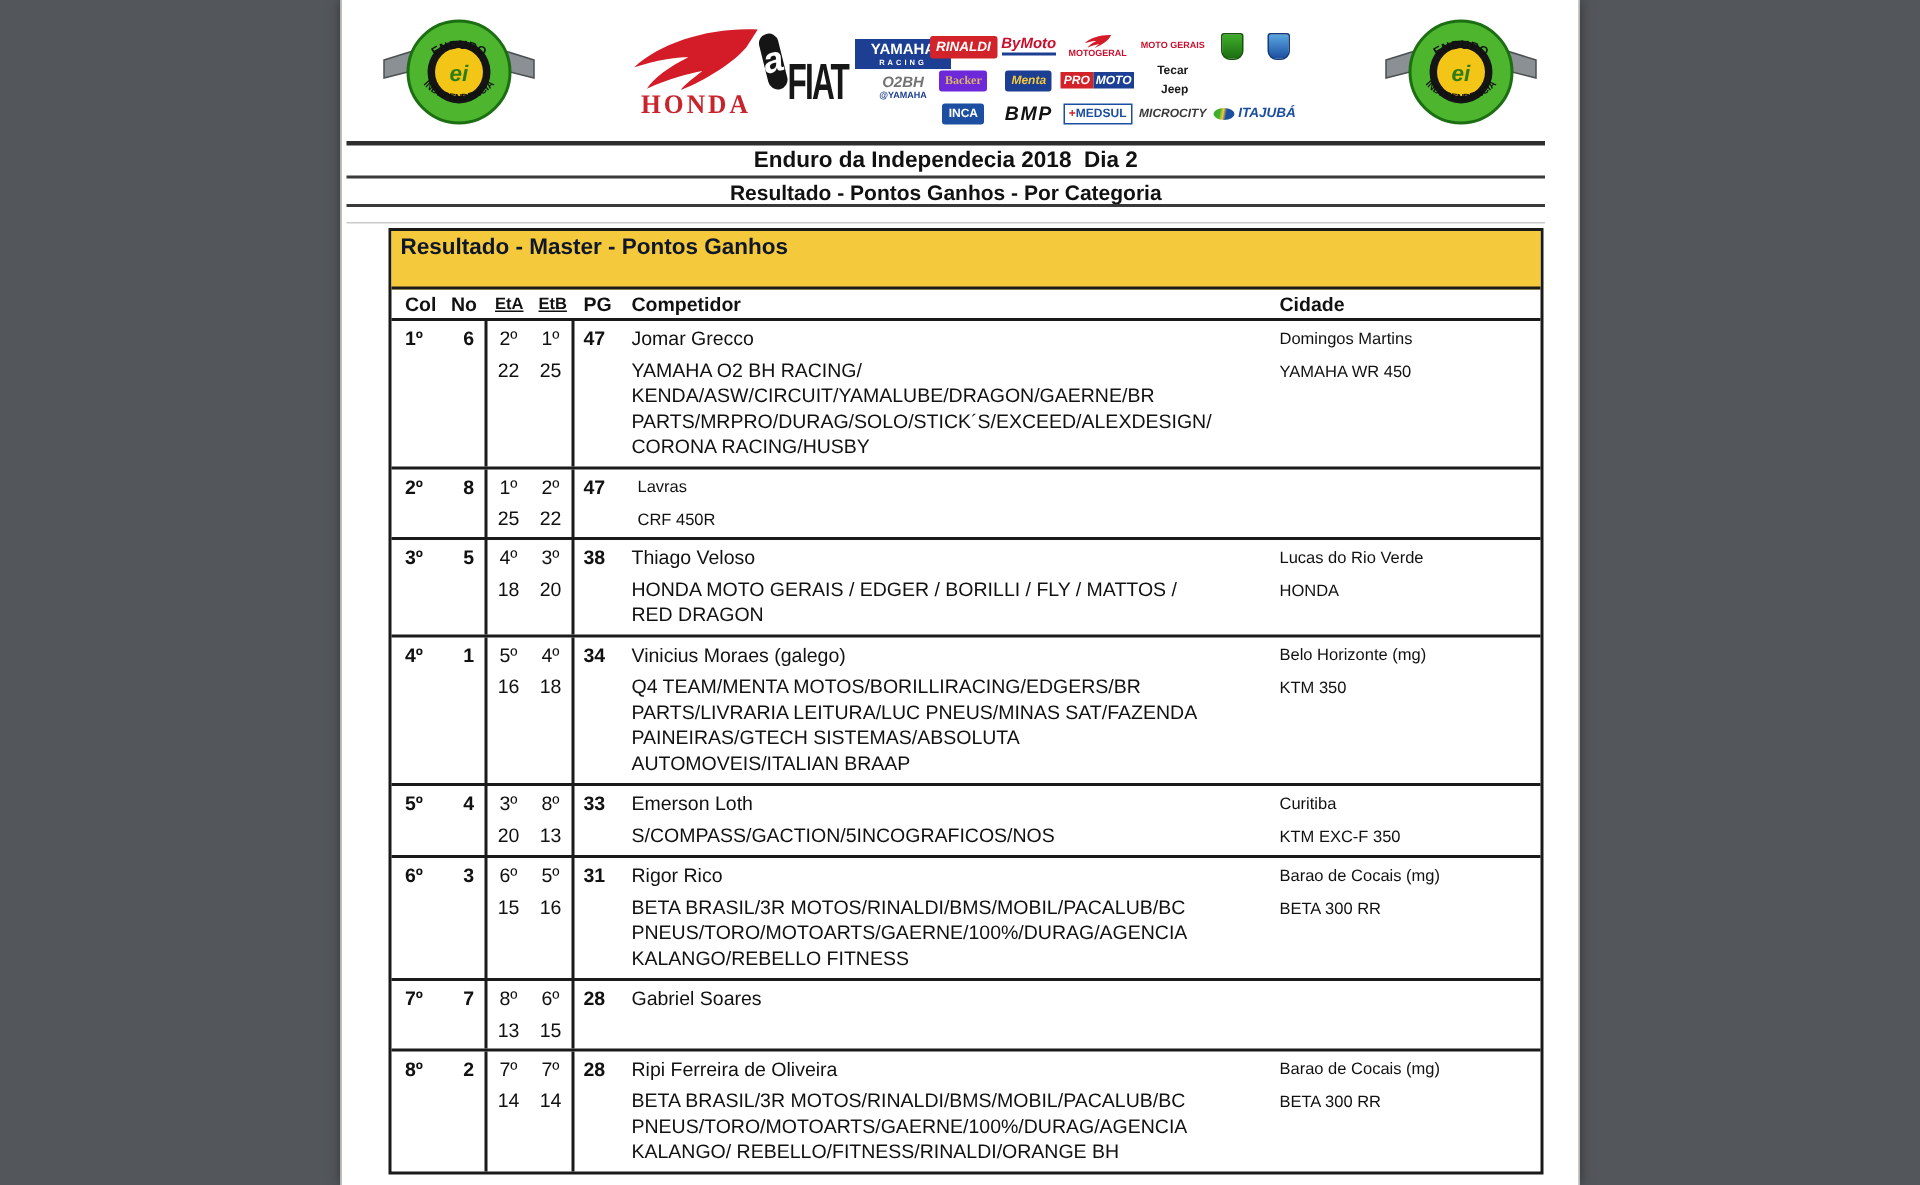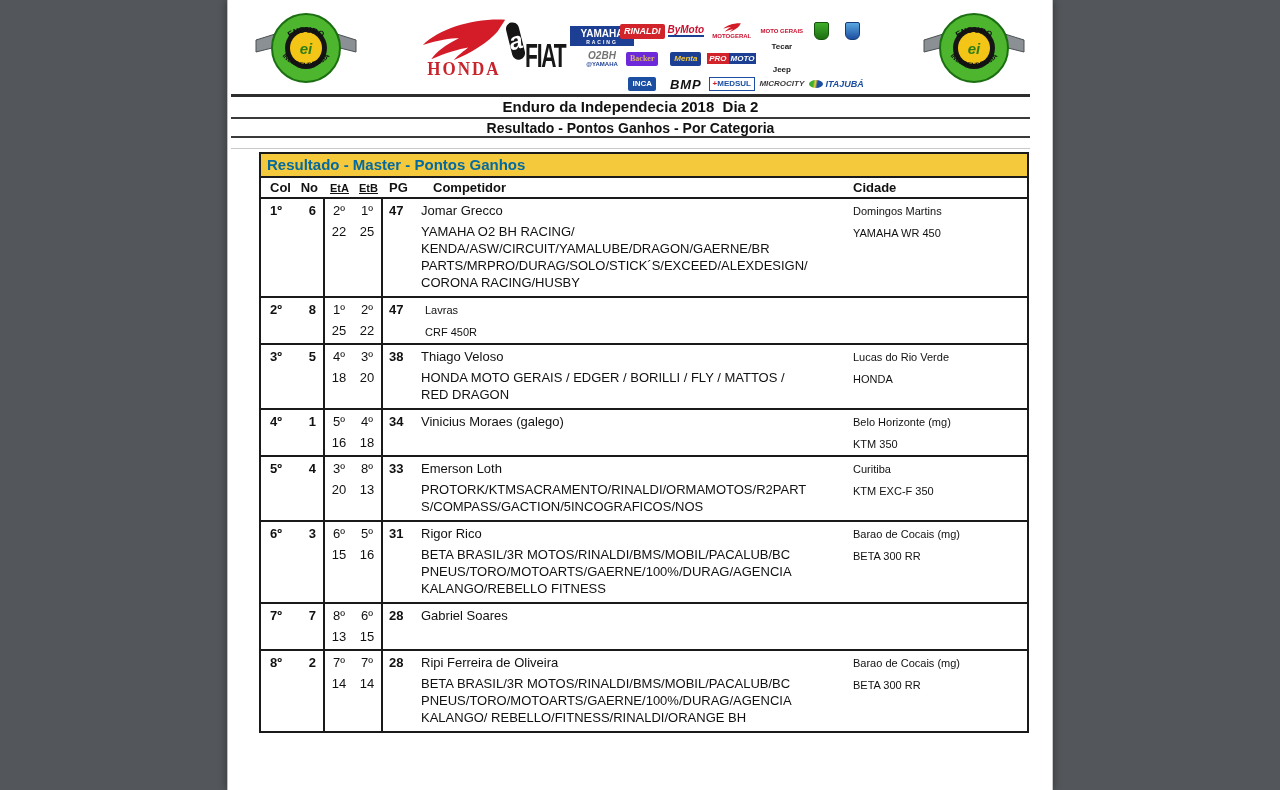--- a/index.html
+++ b/index.html
@@ -42,42 +42,42 @@
   .chip-backer{background:#6d28d9;color:#d9b36a;border-radius:6px;font-family:"Liberation Serif",serif;}
   .chip-inca{background:#1c4fa1;color:#fff;}
   .chip-bymoto{color:#c8102e;font-style:italic;font-size:10px;border-bottom:2px solid #1c3f94;}
   .chip-menta{background:#1c3f94;color:#f5c93c;font-style:italic;}
   .chip-bmp{color:#111;font-style:italic;font-size:13px;letter-spacing:1px;}
   .chip-motogeral{color:#c8102e;display:flex;flex-direction:column;align-items:center;gap:1px;font-size:6px;}
   .chip-promoto span.pro{background:#d2232a;color:#fff;padding:1px 2px;font-style:italic;}
   .chip-promoto span.moto{background:#1c3f94;color:#fff;padding:1px 2px;font-style:italic;}
   .chip-medsul{border:1px solid #1c4fa1;color:#1c4fa1;background:#fff;padding:2px 3px;}
   .chip-medsul .cross{color:#d2232a;}
-  .tecar-jeep{display:flex;flex-direction:column;align-items:center;gap:15px;color:#1b1b1b;}
+  .tecar-jeep{display:flex;flex-direction:column;align-items:flex-end;gap:5px;color:#1b1b1b;}
   .tecar-jeep .mg{color:#c8102e;font-size:6px;}
   .chip-microcity{color:#3a3a3a;font-style:italic;}
   .crest{width:13px;height:16px;border-radius:2px 2px 6px 6px;}
   .crest-green{background:linear-gradient(#3fae2a,#1c6e12);border:1px solid #14550c;}
   .crest-blue{background:linear-gradient(#5aa7e0,#1c4fa1);border:1px solid #143a78;}
   .chip-itajuba{color:#1c4fa1;font-size:9px;font-style:italic;display:flex;align-items:center;gap:2px;}
   .wave{display:inline-block;width:14px;height:8px;border-radius:50%;background:linear-gradient(100deg,#3fae2a 30%,#f5c93c 45%,#1c4fa1 60%);}
   
   .rule-thick{position:absolute;left:3px;width:799px;height:3px;background:#2e2e2e;}
   .rule{position:absolute;left:3px;width:799px;height:2px;background:#3a3a3a;}
   .rule-light{position:absolute;left:3px;width:799px;height:1px;background:#c9c9c9;}
   .doc-title{position:absolute;left:3px;width:799px;text-align:center;font-size:15px;font-weight:bold;color:#111;white-space:pre;}
   .doc-subtitle{position:absolute;left:3px;width:799px;text-align:center;font-size:14px;font-weight:bold;color:#111;}
   
   .results{position:absolute;left:31px;top:152px;width:770px;border:2px solid #1a1a1a;box-sizing:border-box;background:#fff;}
-  .section-bar{background:#f5c93c;border-bottom:2px solid #1a1a1a;font-size:15px;font-weight:bold;color:#0369a1;padding:2px 0 3px 6px;line-height:17px;}
+  .section-bar{background:#f5c93c;border-bottom:2px solid #1a1a1a;font-size:15px;font-weight:bold;color:#0f172a;padding:2px 0 18px 6px;line-height:17px;}
   .hrow{display:grid;grid-template-columns:64px 58px 34px 428px 1fr;border-bottom:2px solid #1a1a1a;font-weight:bold;font-size:13px;color:#111;}
   .hrow .h-colno{display:flex;justify-content:space-between;padding:2px 7px 2px 9px;}
   .hrow .h-et{display:grid;grid-template-columns:1fr 1fr;justify-items:center;font-size:11px;padding-top:4px;text-decoration:underline;}
   .hrow .h-pg{padding:2px 0 2px 6px;}
-  .hrow .h-comp{padding:2px 0 2px 4px;margin-left:12px;}
+  .hrow .h-comp{padding:2px 0 2px 4px;}
   .hrow .h-cid{padding:2px 0 2px 8px;}
   .trow{display:grid;grid-template-columns:64px 58px 34px 428px 1fr;border-bottom:2px solid #1a1a1a;font-size:13px;color:#111;}
   .trow:last-child{border-bottom:none;}
   .c-colno{display:flex;justify-content:space-between;padding:3px 7px 0 9px;font-weight:bold;border-right:2px solid #1a1a1a;box-sizing:border-box;align-items:flex-start;line-height:18px;}
   .c-et{border-right:2px solid #1a1a1a;box-sizing:border-box;padding:3px 0 4px;}
   .c-et .et-line{display:grid;grid-template-columns:1fr 1fr;justify-items:center;line-height:18px;}
   .c-et .et-line.pts{line-height:17px;margin-top:3px;}
   .c-pg{font-weight:bold;padding:3px 0 0 6px;line-height:18px;}
   .c-comp{padding:3px 6px 5px 4px;}
   .c-comp .name{line-height:18px;}
@@ -294,20 +294,26 @@
               <span>4º</span>
             </div>
             <div class="et-line pts">
               <span>16</span>
               <span>18</span>
             </div>
           </div>
           <div class="c-pg">34</div>
           <div class="c-comp">
             <div class="name">Vinicius Moraes (galego)</div>
+            <div class="team">
+              <div>Q4 TEAM/MENTA MOTOS/BORILLIRACING/EDGERS/BR</div>
+              <div>PARTS/LIVRARIA LEITURA/LUC PNEUS/MINAS SAT/FAZENDA</div>
+              <div>PAINEIRAS/GTECH SISTEMAS/ABSOLUTA</div>
+              <div>AUTOMOVEIS/ITALIAN BRAAP</div>
+            </div>
           </div>
           <div class="c-cid">
             <div class="city">Belo Horizonte (mg)</div>
             <div class="bike">KTM 350</div>
           </div>
         </div>
         <div class="trow">
           <div class="c-colno">
             <span>5º</span>
             <span>4</span>
@@ -319,21 +325,20 @@
             </div>
             <div class="et-line pts">
               <span>20</span>
               <span>13</span>
             </div>
           </div>
           <div class="c-pg">33</div>
           <div class="c-comp">
             <div class="name">Emerson Loth</div>
             <div class="team">
-              <div>PROTORK/KTMSACRAMENTO/RINALDI/ORMAMOTOS/R2PART</div>
               <div>S/COMPASS/GACTION/5INCOGRAFICOS/NOS</div>
             </div>
           </div>
           <div class="c-cid">
             <div class="city">Curitiba</div>
             <div class="bike">KTM EXC-F 350</div>
           </div>
         </div>
         <div class="trow">
           <div class="c-colno">

